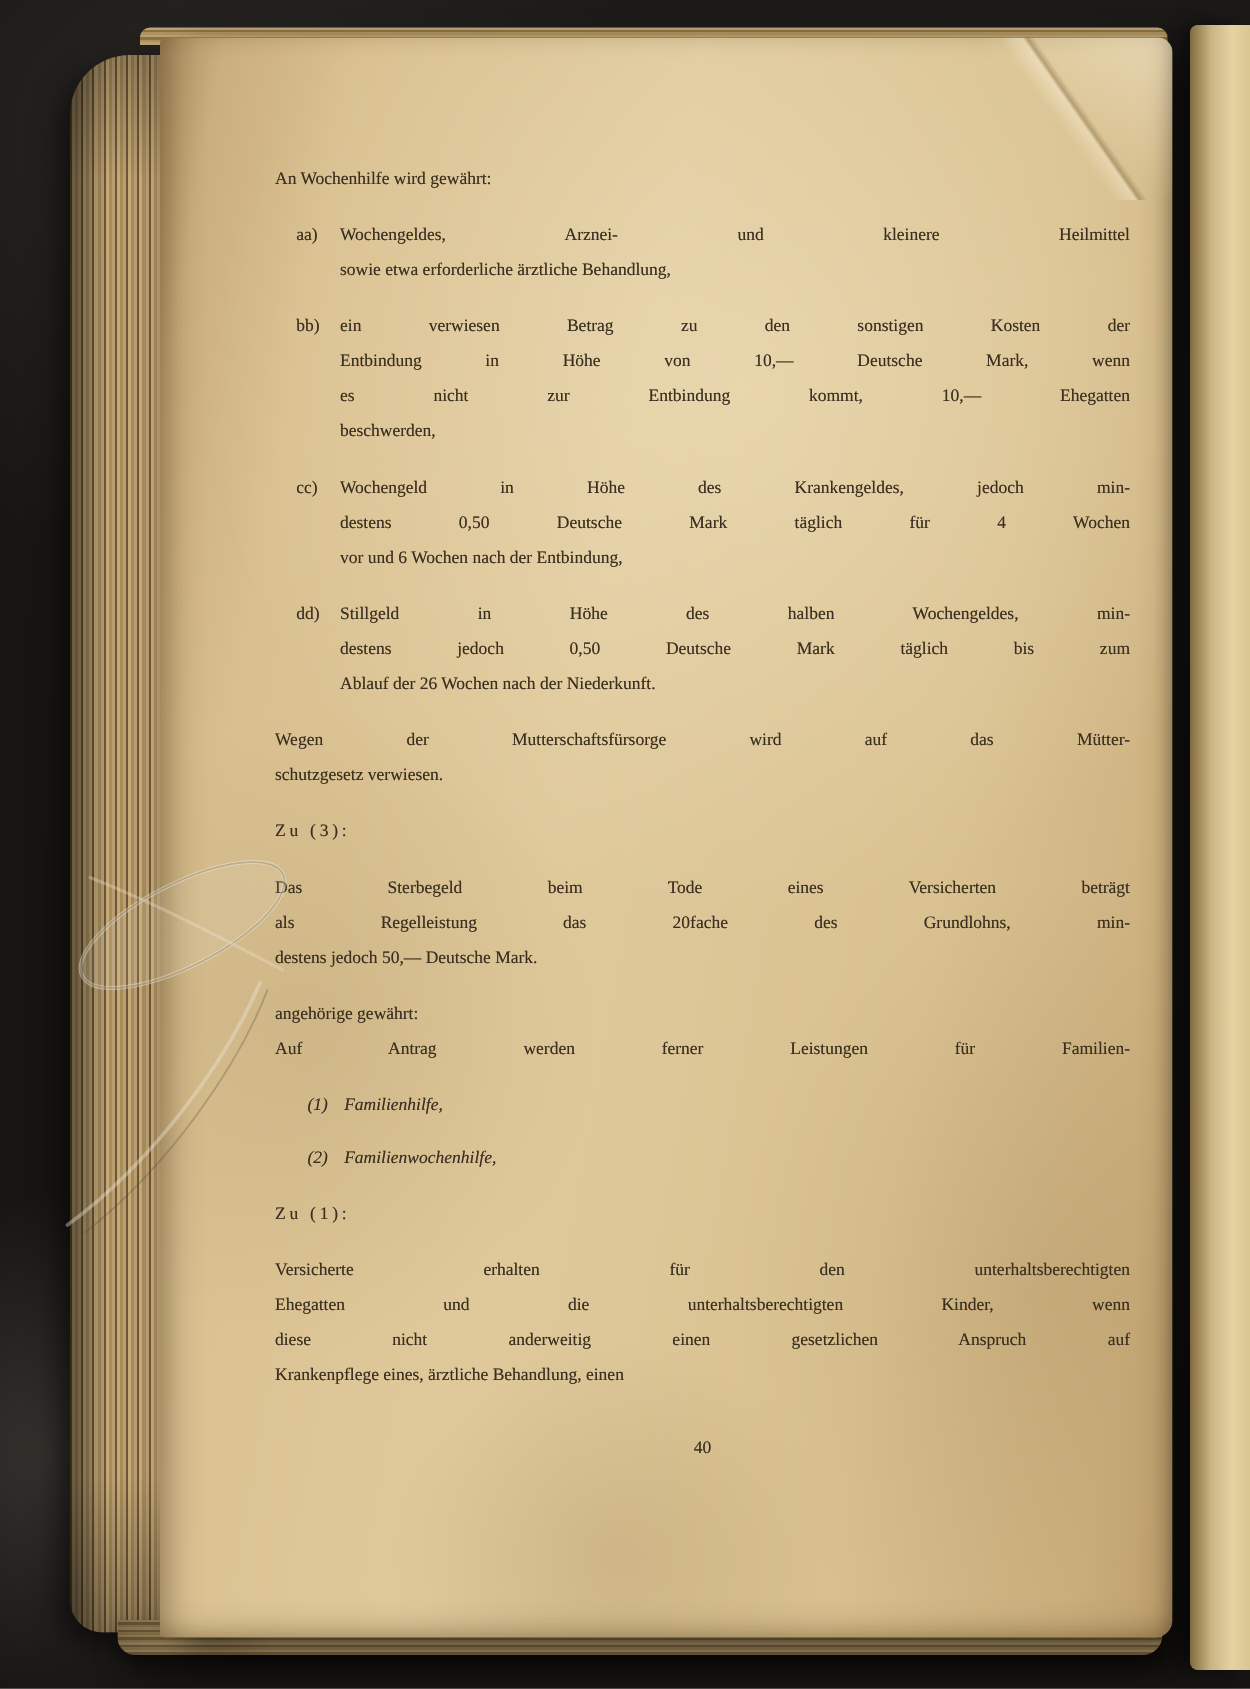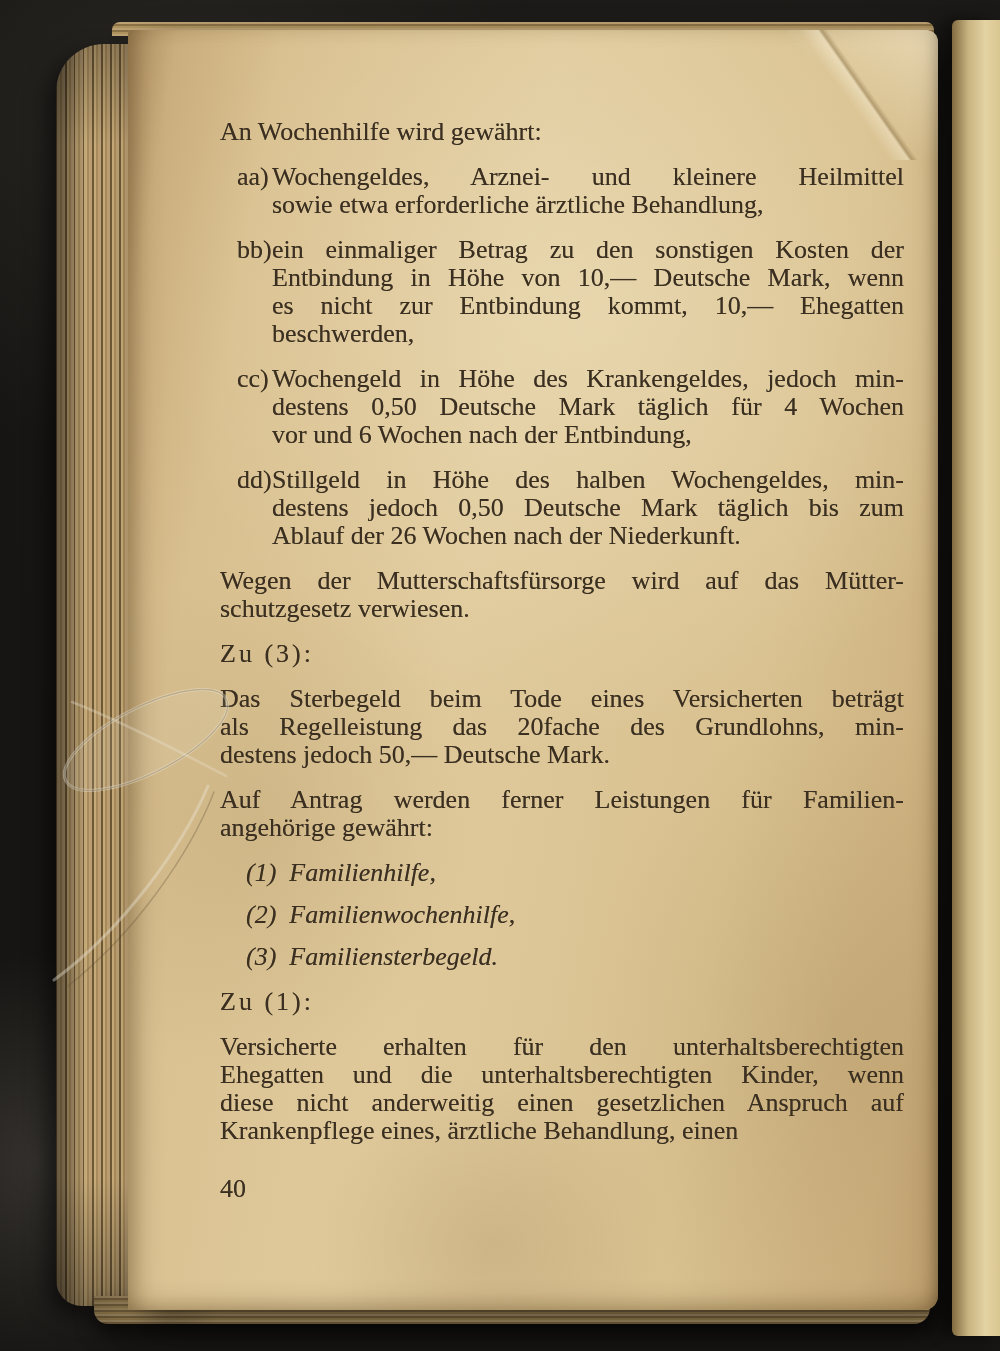--- a/index.html
+++ b/index.html
@@ -67,35 +67,35 @@
   
   .right-page{
     position:absolute; left:952px; top:20px; width:48px; height:1316px;
     border-radius:6px 0 0 6px;
     background:linear-gradient(90deg,#826a40 0%,#c9b582 35%,#e4d3a3 70%,#d9c691 100%);
     box-shadow:-10px 0 16px rgba(0,0,0,0.45);
   }
 
   
   .text-block{
-    position:absolute; left:92px; top:88px; width:684px;
-    color:#3a2f20; font-size:26px; line-height:28px;
+    position:absolute; left:92px; top:100px; width:684px;
+    color:#3a2f20; font-size:14px; line-height:28px;
     text-shadow:0 0 0.5px rgba(58,47,32,0.55);
   }
   .para{ margin-bottom:17px; }
   .line{ text-align:justify; text-align-last:justify; }
   .line.last{ text-align-last:left; }
   .single{ text-align:left; }
   .hang-item{ position:relative; padding-left:52px; margin-bottom:17px; }
   .hang-item .marker{ position:absolute; left:1px; top:0;margin-left:16px; }
   .heading{ margin:4px 0 17px; letter-spacing:3px; }
   .numbered{ padding-left:26px; margin:3px 0 17px;font-style:italic; }
   .num-item{ margin-bottom:14px; }
   .num-item .nmark{ display:inline-block; margin-right:13px; }
-  .pagenum{ margin-top:30px; }
+  .pagenum{ margin-top:30px;text-align:center; }
 
   
   .glasses{ position:absolute; left:36px; top:648px; pointer-events:none; }
 </style>
 </head>
 <body>
 
 <div class="stack-left"></div>
 <div class="stack-top"></div>
 <div class="stack-bottom"></div>
@@ -110,21 +110,21 @@
         <div class="hang-item">
           <span class="marker">aa)</span>
           <div>
             <div class="line">Wochengeldes, Arznei- und kleinere Heilmittel</div>
             <div class="line last">sowie etwa erforderliche ärztliche Behandlung,</div>
           </div>
         </div>
         <div class="hang-item">
           <span class="marker">bb)</span>
           <div>
-            <div class="line">ein einmaliger Betrag zu den sonstigen Kosten der</div>
+            <div class="line">ein verwiesen Betrag zu den sonstigen Kosten der</div>
             <div class="line">Entbindung in Höhe von 10,— Deutsche Mark, wenn</div>
             <div class="line">es nicht zur Entbindung kommt, 10,— Ehegatten</div>
             <div class="line last">beschwerden,</div>
           </div>
         </div>
         <div class="hang-item">
           <span class="marker">cc)</span>
           <div>
             <div class="line">Wochengeld in Höhe des Krankengeldes, jedoch min-</div>
             <div class="line">destens 0,50 Deutsche Mark täglich für 4 Wochen</div>
@@ -148,28 +148,27 @@
 
     <p class="heading">Zu (3):</p>
 
     <div class="para">
         <div class="line">Das Sterbegeld beim Tode eines Versicherten beträgt</div>
         <div class="line">als Regelleistung das 20fache des Grundlohns, min-</div>
         <div class="line last">destens jedoch 50,— Deutsche Mark.</div>
       </div>
 
     <div class="para">
+        <div class="line last">angehörige gewährt:</div>
         <div class="line">Auf Antrag werden ferner Leistungen für Familien-</div>
-        <div class="line last">angehörige gewährt:</div>
       </div>
 
     <div class="numbered" id="numbered-list">
         <div class="num-item"><span class="nmark">(1)</span><span>Familienhilfe,</span></div>
         <div class="num-item"><span class="nmark">(2)</span><span>Familienwochenhilfe,</span></div>
-        <div class="num-item"><span class="nmark">(3)</span><span>Familiensterbegeld.</span></div>
       </div>
 
     <p class="heading">Zu (1):</p>
 
     <div class="para">
         <div class="line">Versicherte erhalten für den unterhaltsberechtigten</div>
         <div class="line">Ehegatten und die unterhaltsberechtigten Kinder, wenn</div>
         <div class="line">diese nicht anderweitig einen gesetzlichen Anspruch auf</div>
         <div class="line last">Krankenpflege eines, ärztliche Behandlung, einen</div>
       </div>

